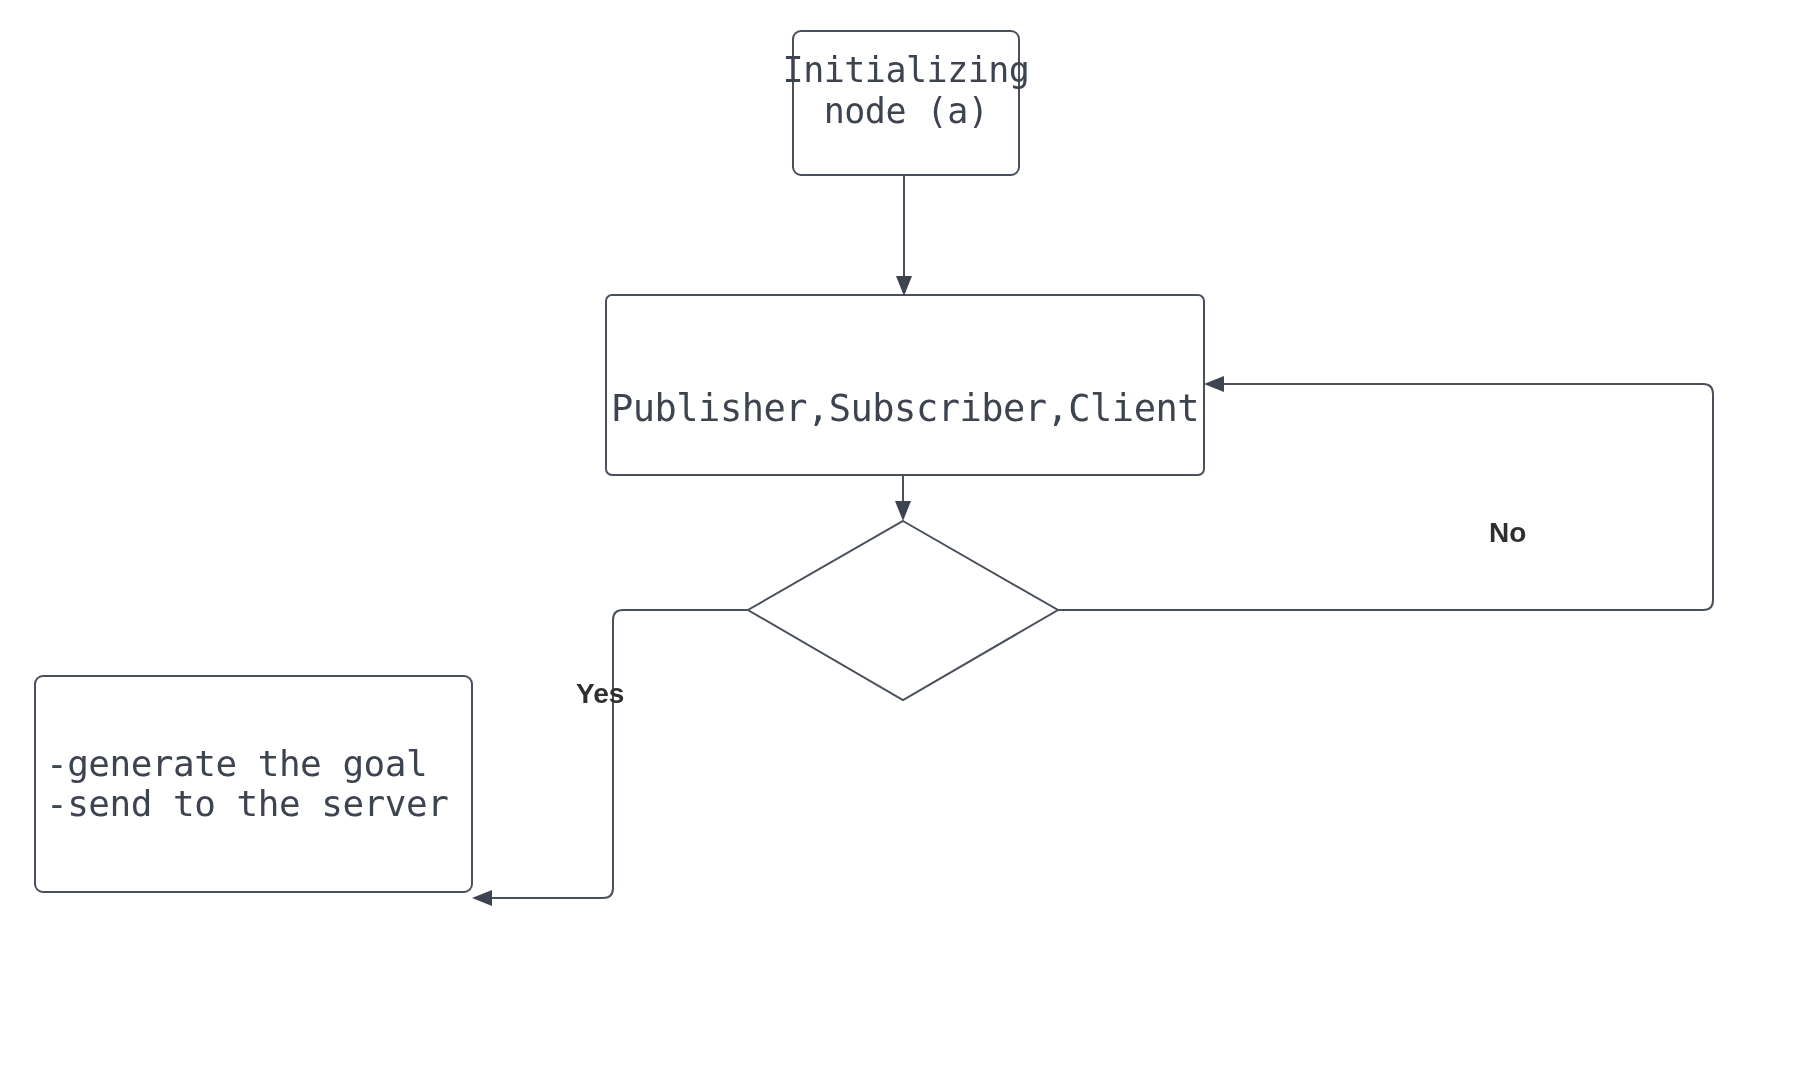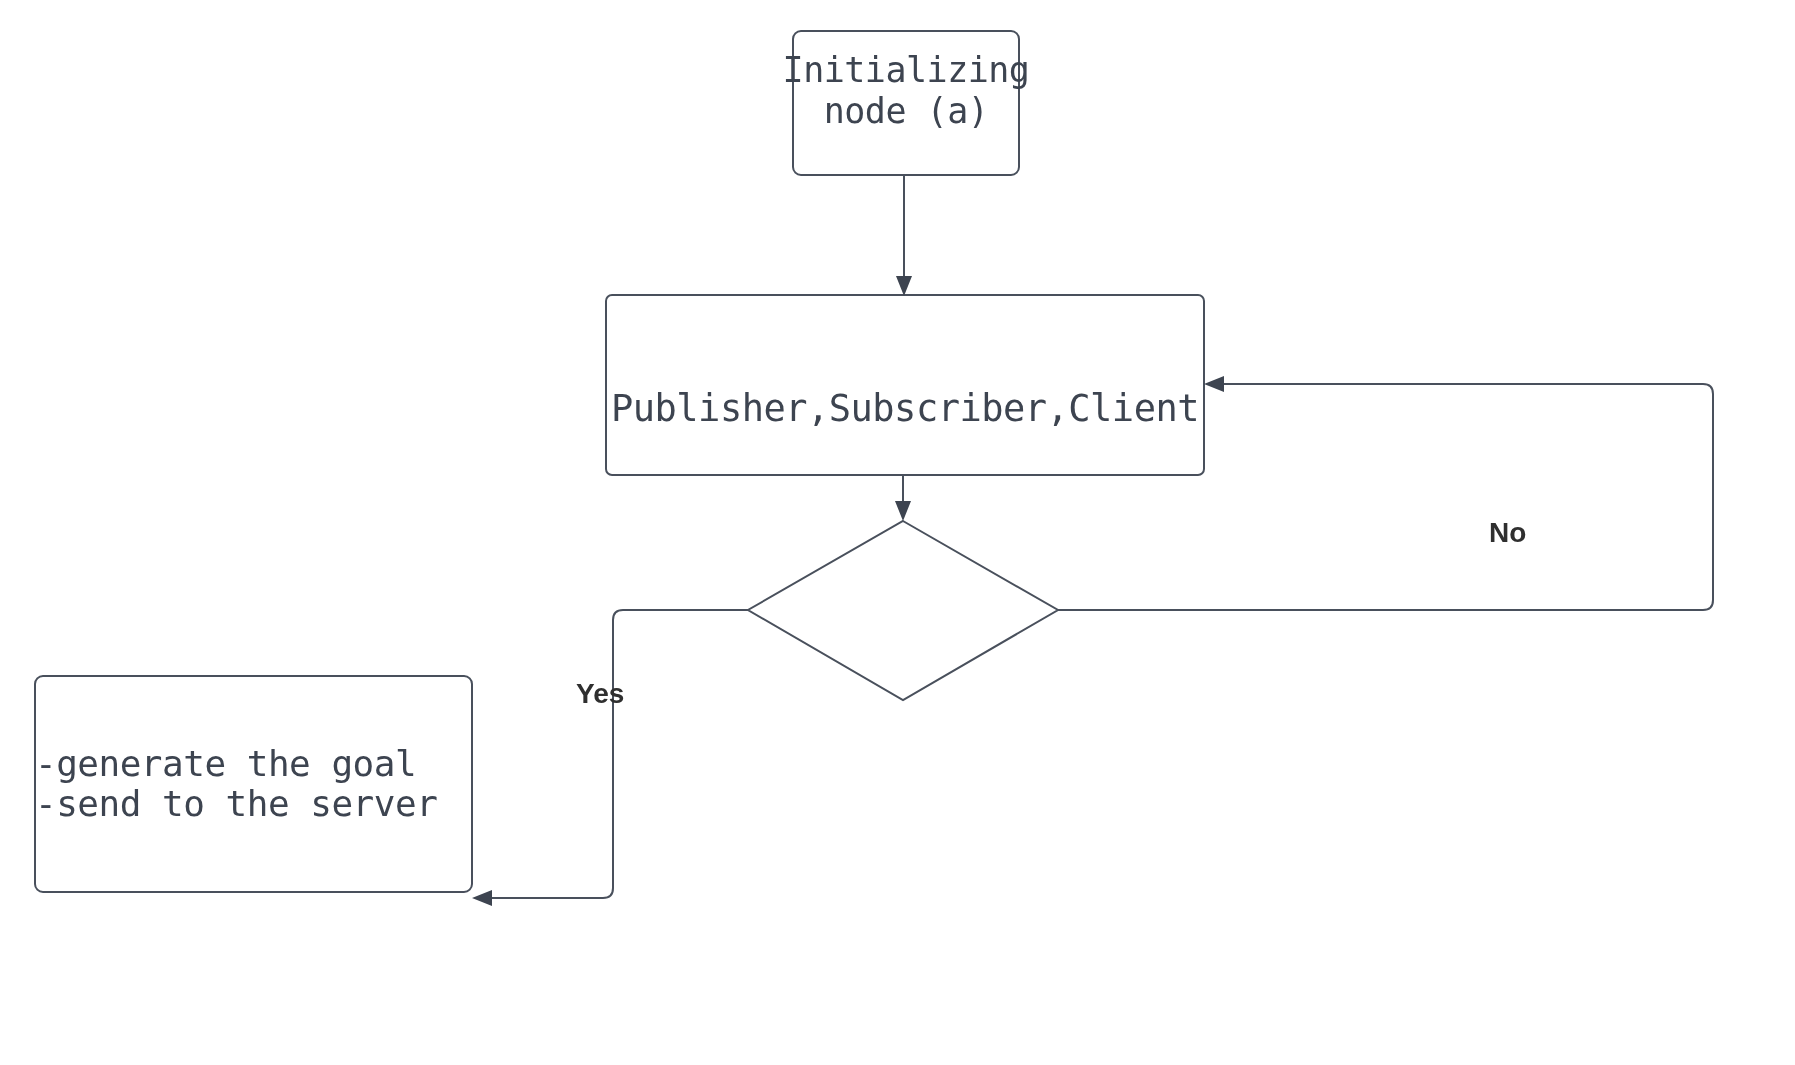--- a/index.html
+++ b/index.html
@@ -85,20 +85,21 @@
   }
   #label-action {
     left: 35px;
     top: 676px;
     width: 437px;
     height: 216px;
     display: flex;
     align-items: center;
     justify-content: flex-start;
     text-align: left;
+    padding-left: 11px;
     box-sizing: border-box;
     font-size: 36px;
     line-height: 1.12;
   }
   .edge-label {
     position: absolute;
     color: #2f2f2f;
     font-family: "Liberation Sans", sans-serif;
     font-weight: bold;
     font-size: 28px;

